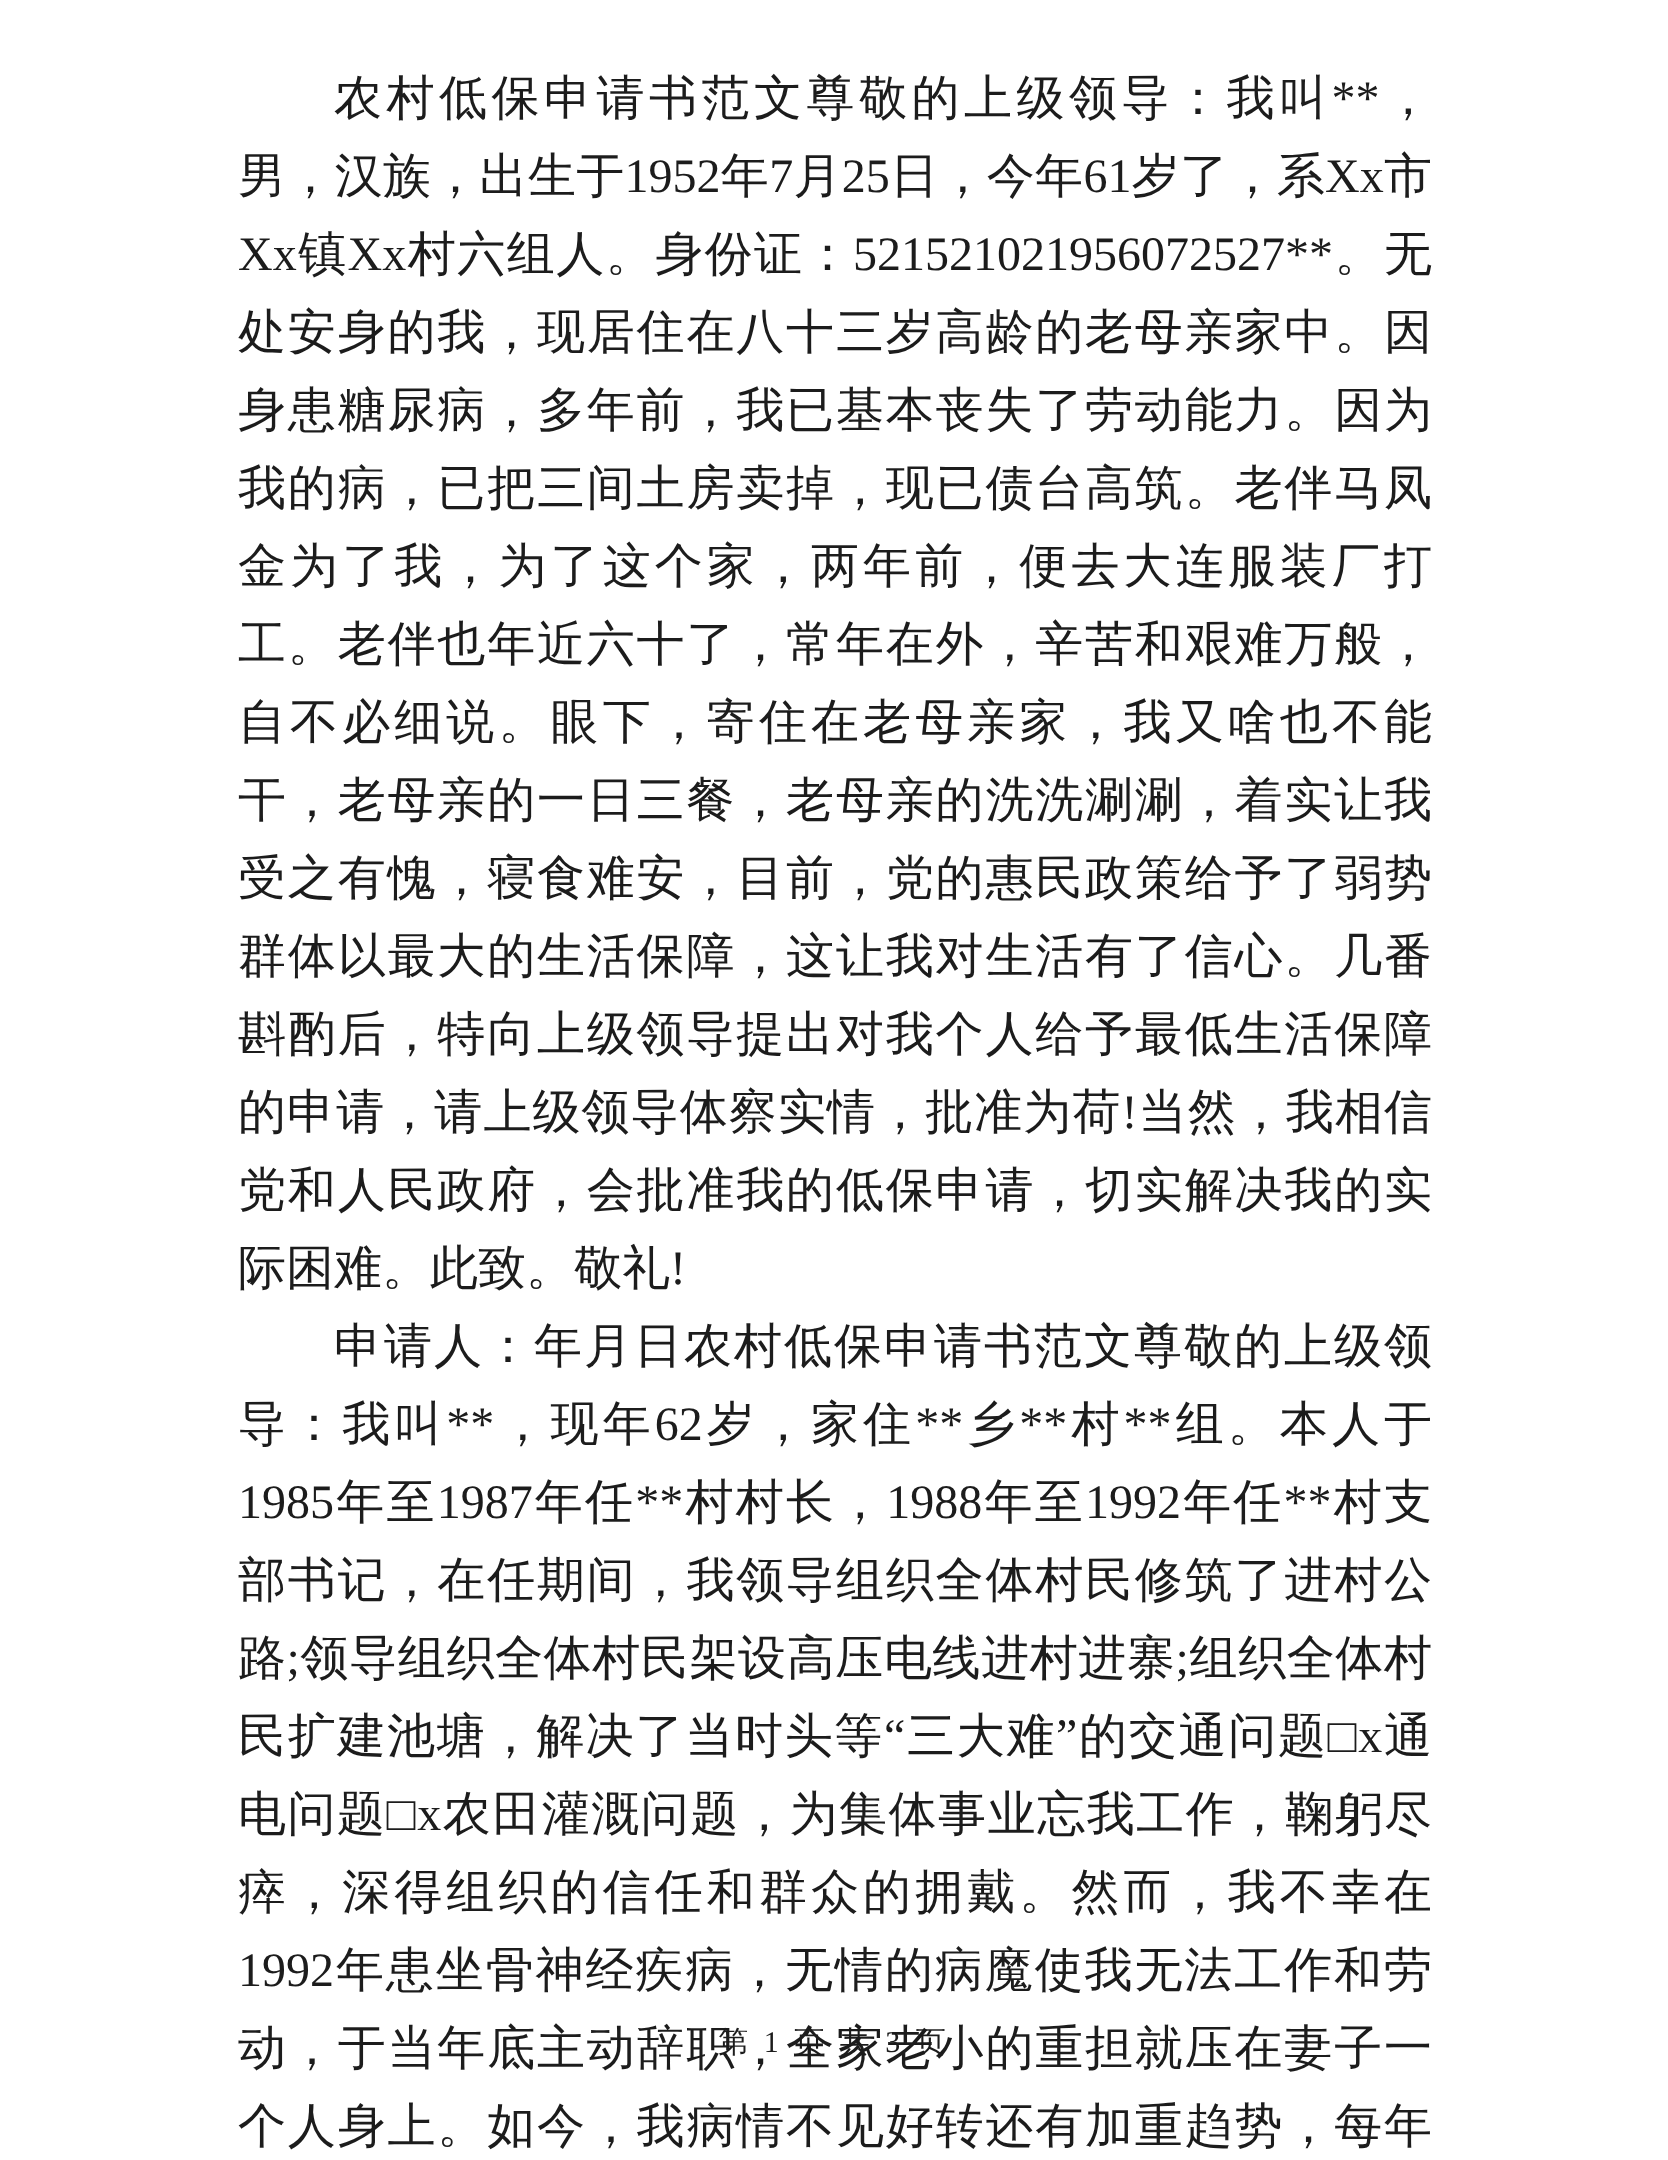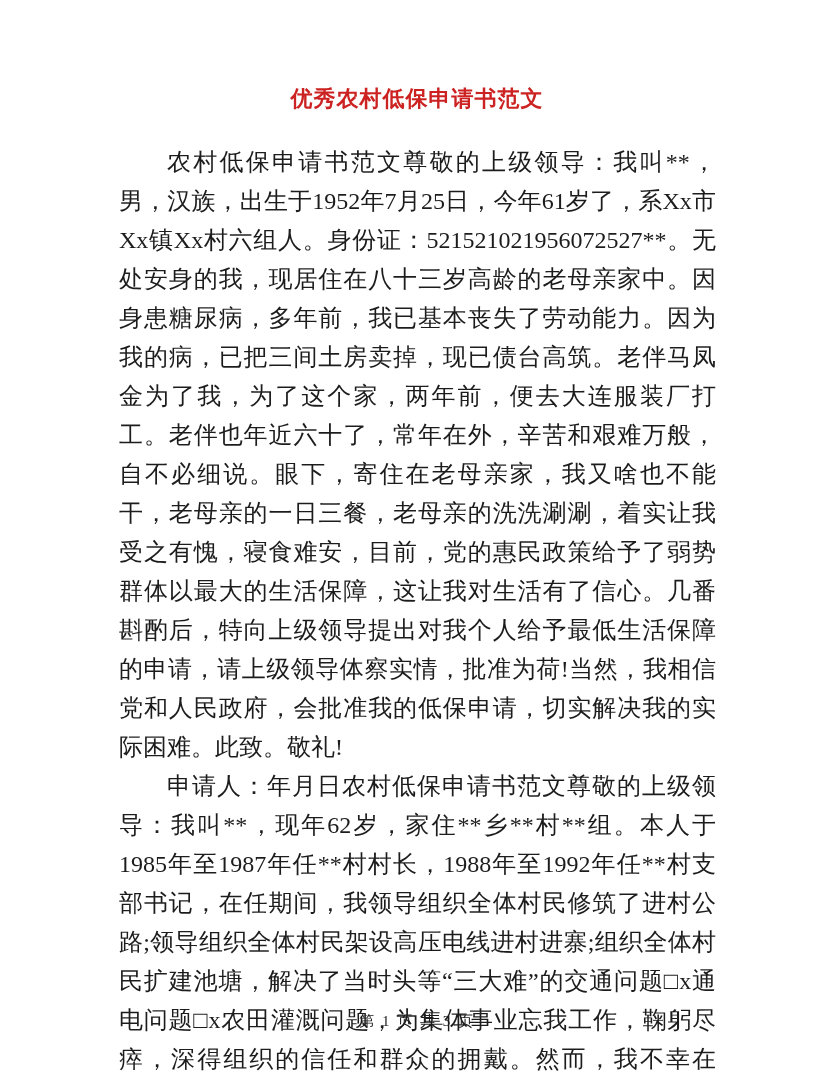--- a/index.html
+++ b/index.html
@@ -48,21 +48,20 @@
     text-align: center;
     font-size: 15px;
     color: var(--body-color);
     letter-spacing: 2px;
   }
 </style>
 </head>
 <body>
 
 <div class="page">
-  <h1 class="doc-title">优秀农村低保申请书范文</h1>
 
   <div class="doc-body">
     <p>农村低保申请书范文尊敬的上级领导：我叫**，男，汉族，出生于1952年7月25日，今年61岁了，系Xx市Xx镇Xx村六组人。身份证：521521021956072527**。无处安身的我，现居住在八十三岁高龄的老母亲家中。因身患糖尿病，多年前，我已基本丧失了劳动能力。因为我的病，已把三间土房卖掉，现已债台高筑。老伴马凤金为了我，为了这个家，两年前，便去大连服装厂打工。老伴也年近六十了，常年在外，辛苦和艰难万般，自不必细说。眼下，寄住在老母亲家，我又啥也不能干，老母亲的一日三餐，老母亲的洗洗涮涮，着实让我受之有愧，寝食难安，目前，党的惠民政策给予了弱势群体以最大的生活保障，这让我对生活有了信心。几番斟酌后，特向上级领导提出对我个人给予最低生活保障的申请，请上级领导体察实情，批准为荷!当然，我相信党和人民政府，会批准我的低保申请，切实解决我的实际困难。此致。敬礼!</p>
     <p>申请人：年月日农村低保申请书范文尊敬的上级领导：我叫**，现年62岁，家住**乡**村**组。本人于1985年至1987年任**村村长，1988年至1992年任**村支部书记，在任期间，我领导组织全体村民修筑了进村公路;领导组织全体村民架设高压电线进村进寨;组织全体村民扩建池塘，解决了当时头等“三大难”的交通问题□x通电问题□x农田灌溉问题，为集体事业忘我工作，鞠躬尽瘁，深得组织的信任和群众的拥戴。然而，我不幸在1992年患坐骨神经疾病，无情的病魔使我无法工作和劳动，于当年底主动辞职，全家老小的重担就压在妻子一个人身上。如今，我病情不见好转还有加重趋势，每年还得花上千元</p>
   </div>
 
   <div class="page-footer">第 1 页 共 3 页</div>
 </div>
 
 </body></html>

